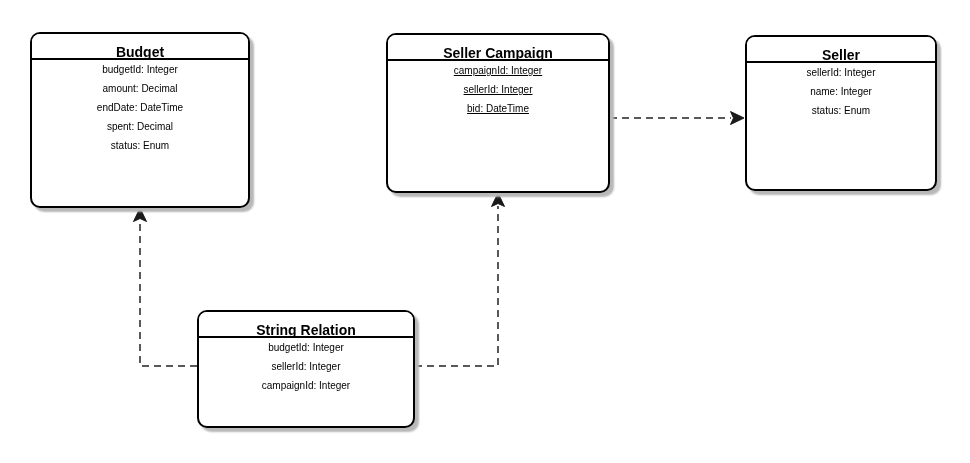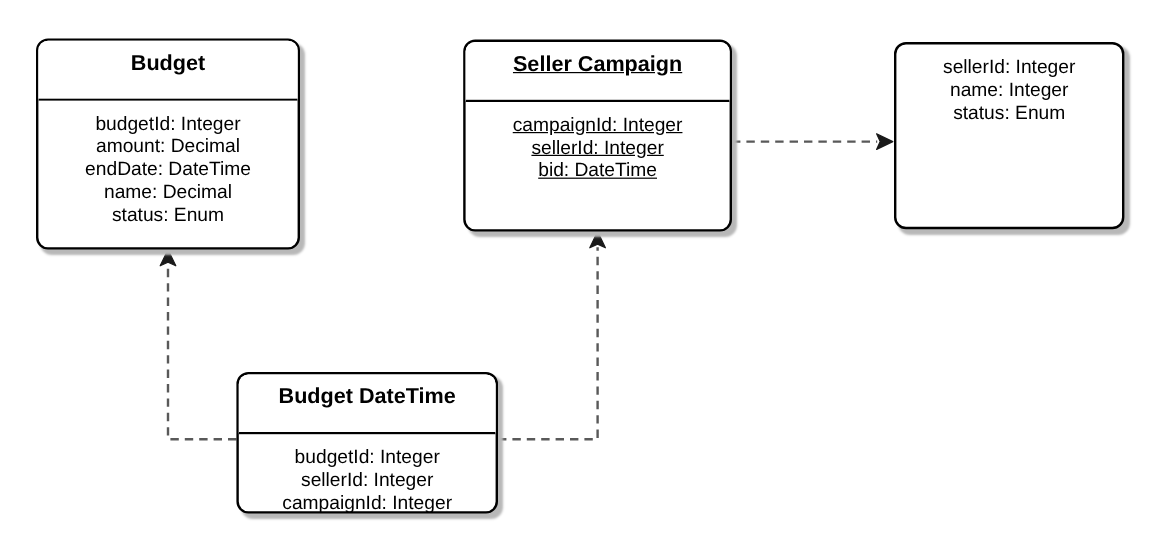--- a/index.html
+++ b/index.html
@@ -38,34 +38,33 @@
   .entity {
     position: absolute;
     box-sizing: border-box;
     background: #ffffff;
     border: 2px solid #000000;
     border-radius: 10px;
     box-shadow: 4px 4px 2px #b8b8b8;
   }
   .entity-title {
     box-sizing: border-box;
-    height: 50px;
+    height: 26px;
     line-height: 36px;
     text-align: center;
     font-weight: bold;
-    font-size: 18px;
+    font-size: 14px;
     color: #000000;
     border-bottom: 2px solid #000000;
     border-radius: 8px 8px 0 0;
     background: #ffffff;
   }
   .entity-attrs {
-    padding-top: 10px;
     text-align: center;
-    font-size: 16px;
+    font-size: 10px;
     line-height: 19px;
     color: #000000;
   }
   
   .entity.budget          { left: 30px;  top: 32px;  width: 220px; height: 176px; }
   .entity.seller-campaign { left: 386px; top: 33px;  width: 224px; height: 160px; text-decoration: underline; }
   .entity.seller          { left: 745px; top: 35px;  width: 192px; height: 156px; }
   .entity.budget-relation { left: 197px; top: 310px; width: 218px; height: 118px; }
 </style>
 </head>
@@ -90,44 +89,45 @@
       <path class="arrowhead" d="M744,118 L730.5,124.5 L733.5,118 L730.5,111.5 Z"></path>
     </g>
   </svg>
 
   <div class="entity budget">
     <div class="entity-title">Budget</div>
     <div class="entity-attrs">
       <div class="attr">budgetId: Integer</div>
       <div class="attr">amount: Decimal</div>
       <div class="attr">endDate: DateTime</div>
-      <div class="attr">name: Decimal</div>
+      <div class="attr">spent: Decimal</div>
       <div class="attr">status: Enum</div>
     </div>
   </div>
 
   <div class="entity seller-campaign">
     <div class="entity-title">Seller Campaign</div>
     <div class="entity-attrs">
       <div class="attr">campaignId: Integer</div>
       <div class="attr">sellerId: Integer</div>
       <div class="attr">bid: DateTime</div>
     </div>
   </div>
 
   <div class="entity seller">
+    <div class="entity-title">Seller</div>
     <div class="entity-attrs">
       <div class="attr">sellerId: Integer</div>
       <div class="attr">name: Integer</div>
       <div class="attr">status: Enum</div>
     </div>
   </div>
 
   <div class="entity budget-relation">
-    <div class="entity-title">Budget DateTime</div>
+    <div class="entity-title">String Relation</div>
     <div class="entity-attrs">
       <div class="attr">budgetId: Integer</div>
       <div class="attr">sellerId: Integer</div>
       <div class="attr">campaignId: Integer</div>
     </div>
   </div>
 
 </div>
 
 </body></html>

